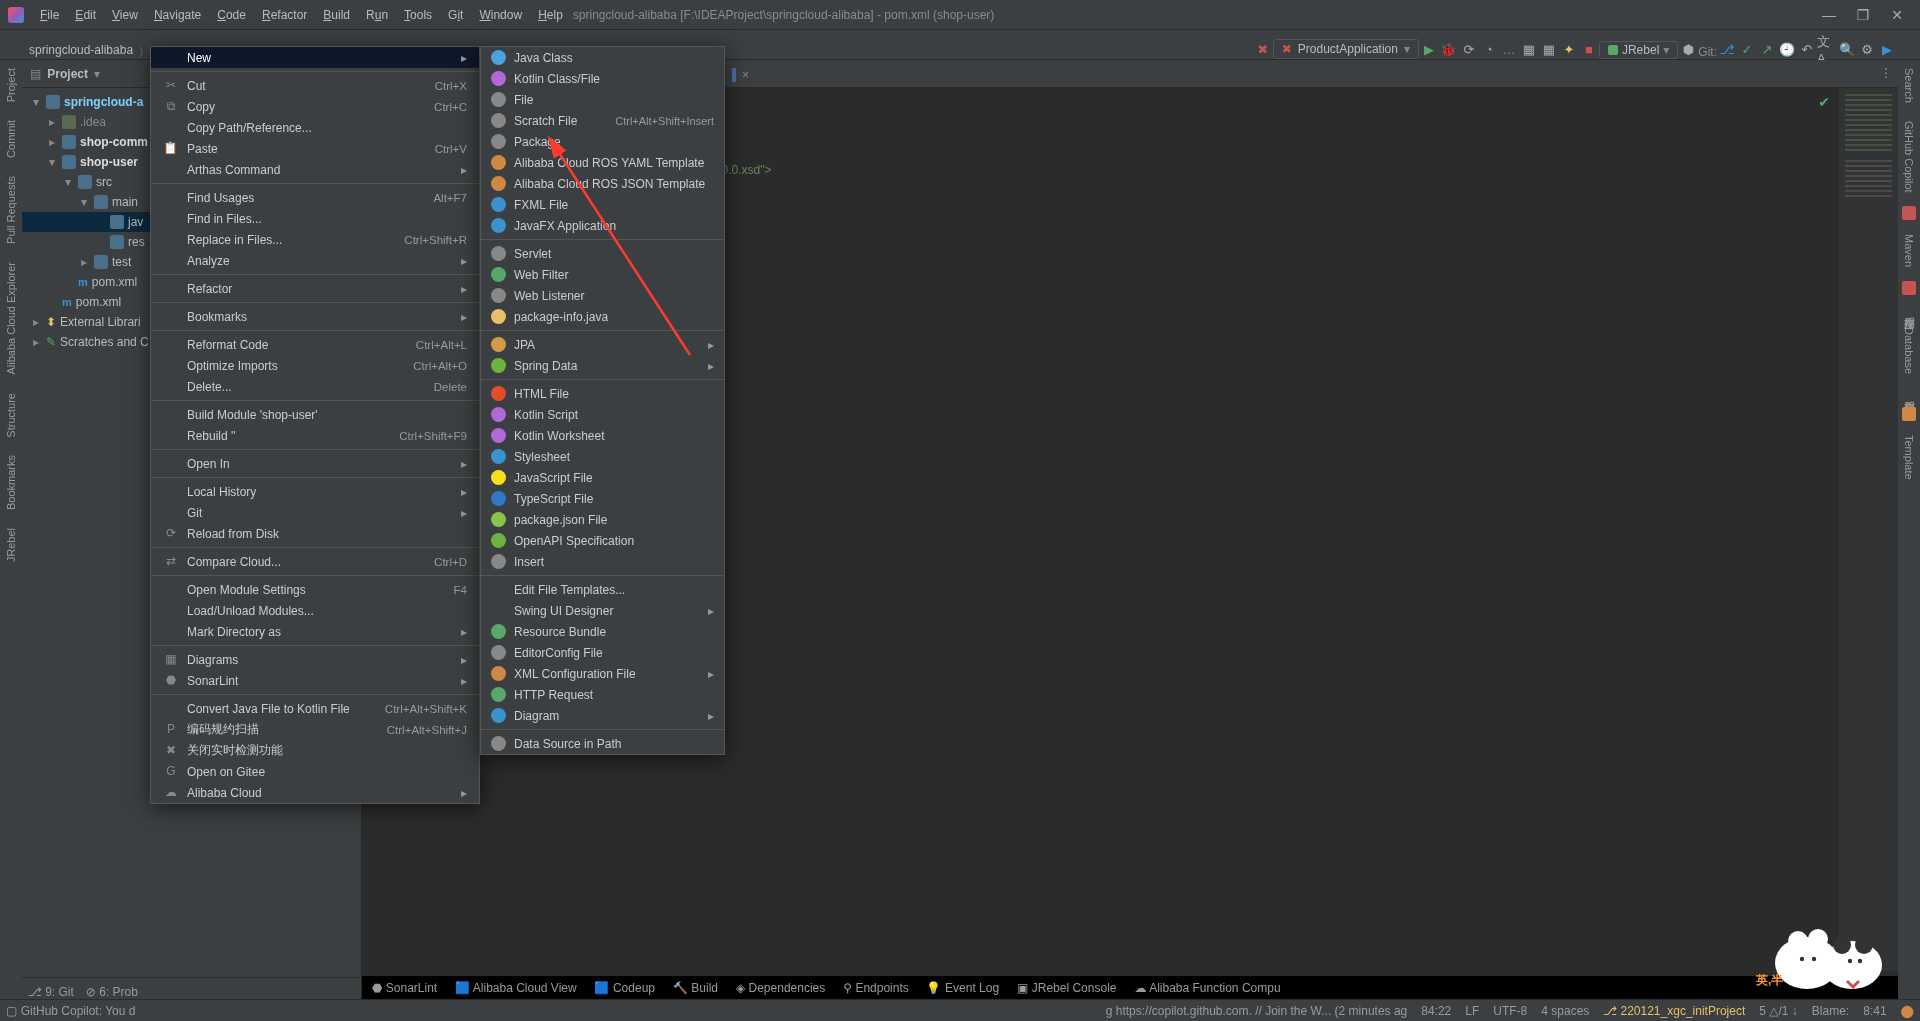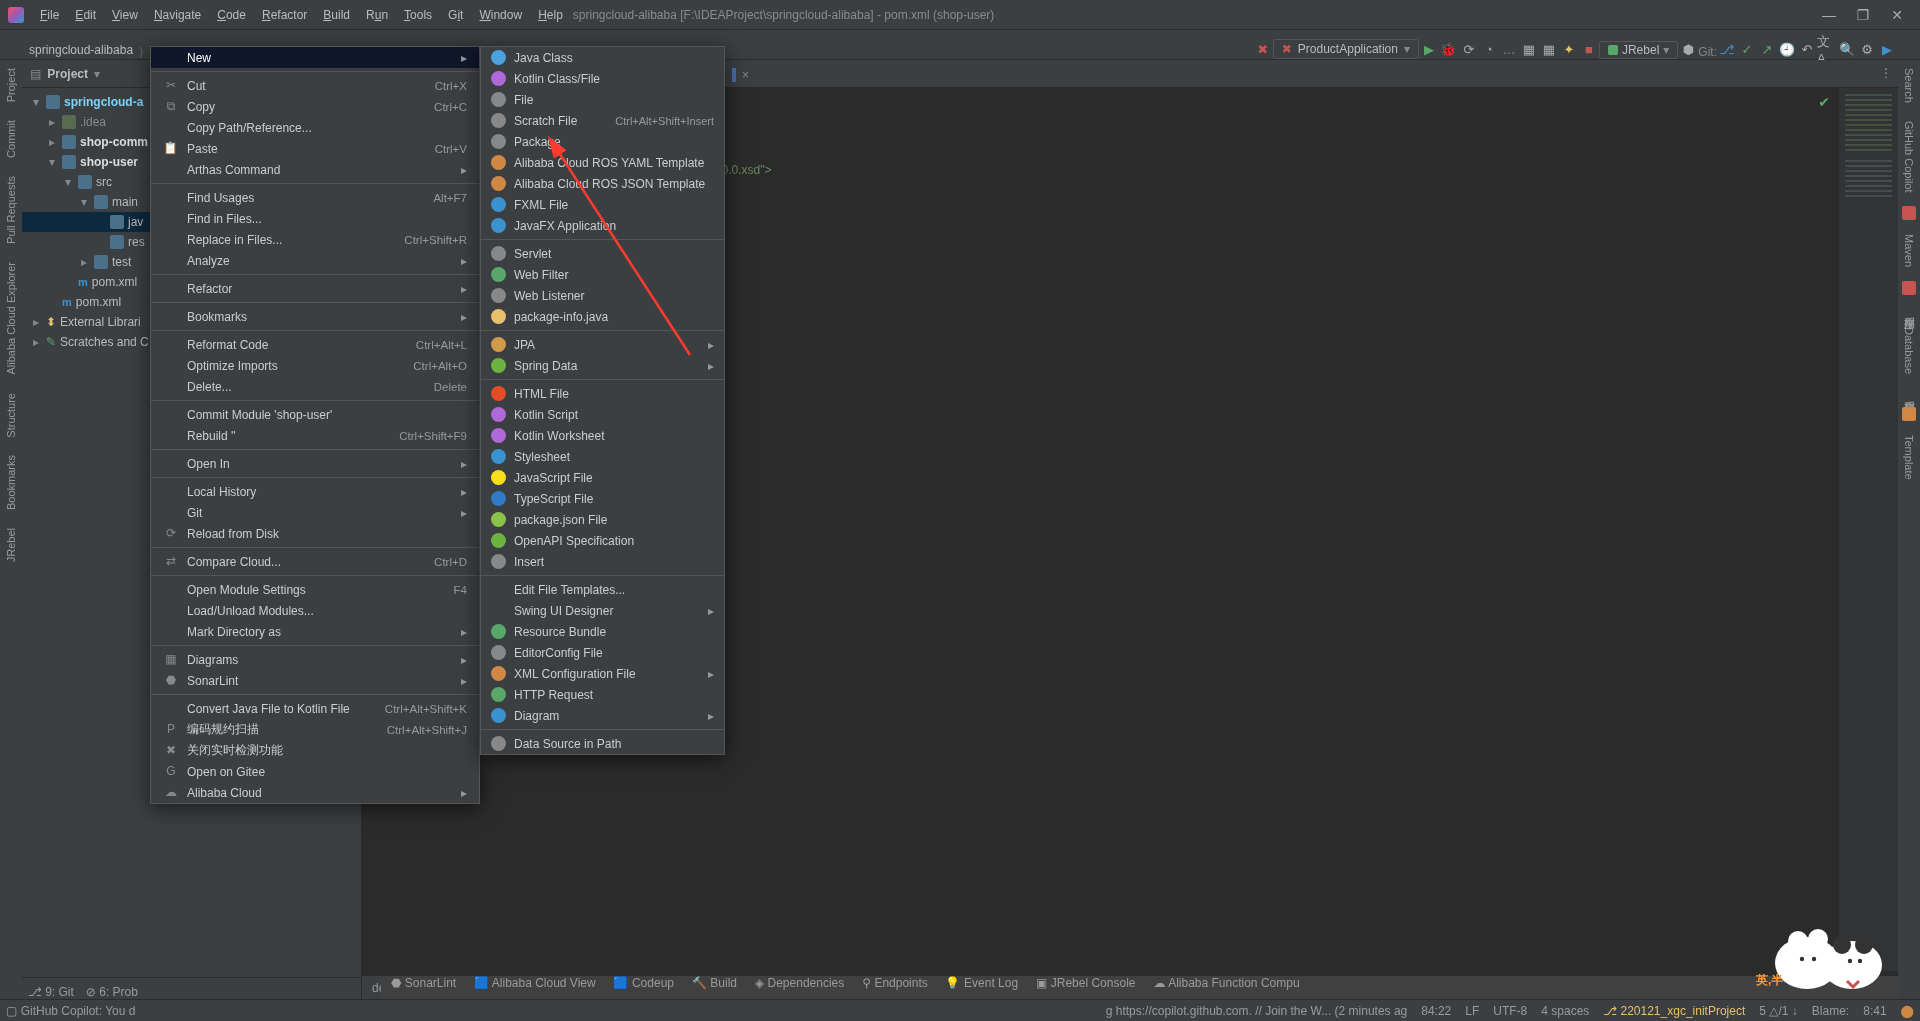--- a/index.html
+++ b/index.html
@@ -74,21 +74,21 @@
 .ctx2 .mi .ic{width:15px;height:15px;border-radius:8px;display:inline-block;}
 
 
 .red-arrow{position:absolute;z-index:60;pointer-events:none;}
 
 
 .statusbar{position:absolute;left:0;right:0;bottom:0;height:22px;background:#3c3f41;border-top:1px solid #2b2b2b;display:flex;align-items:center;padding:0 6px;gap:14px;color:#9a9a9a;font-size:11.5px;}
 .statusbar .grow{flex:1;}
 
 
-.bottomtabs{position:absolute;left:381px;right:22px;bottom:22px;height:24px;background:#404040;border-top:1px solid #2b2b2b;display:flex;align-items:flex-start;gap:18px;padding:0 10px;color:#9a9a9a;font-size:11.5px;z-index:5;}
+.bottomtabs{position:absolute;left:362px;right:22px;bottom:22px;height:24px;background:#000000;border-top:1px solid #2b2b2b;display:flex;align-items:center;gap:18px;padding:0 10px;color:#9a9a9a;font-size:11.5px;z-index:5;}
 
 
 .mascot{position:absolute;right:18px;bottom:26px;width:150px;height:110px;z-index:80;display:flex;align-items:flex-end;justify-content:center;}
 
 
 .gutter-check{position:absolute;right:68px;top:34px;color:#59a869;font-size:14px;}
 .vdots{position:absolute;right:6px;top:6px;color:#aaa;}
 </style>
 </head>
 <body>
@@ -397,21 +397,21 @@
       <span class="sc">Ctrl+Alt+O</span>
     </div>
     <div class="mi">
       <span class="ic"></span>
       <span class="lbl">Delete...</span>
       <span class="sc">Delete</span>
     </div>
     <div class="sep"></div>
     <div class="mi">
       <span class="ic"></span>
-      <span class="lbl">Commit Module 'shop-user'</span>
+      <span class="lbl">Build Module 'shop-user'</span>
     </div>
     <div class="mi">
       <span class="ic"></span>
       <span class="lbl">Rebuild '<default>'</default></span>
       <span class="sc">Ctrl+Shift+F9</span>
     </div>
     <div class="sep"></div>
     <div class="mi">
       <span class="ic"></span>
       <span class="lbl">Open In</span>

